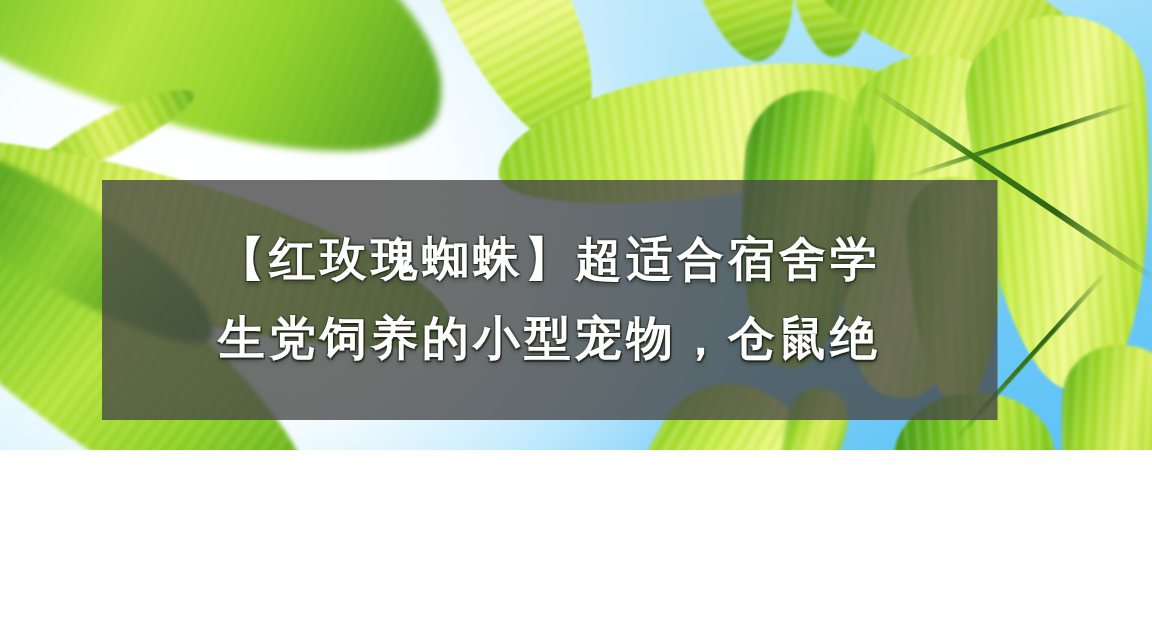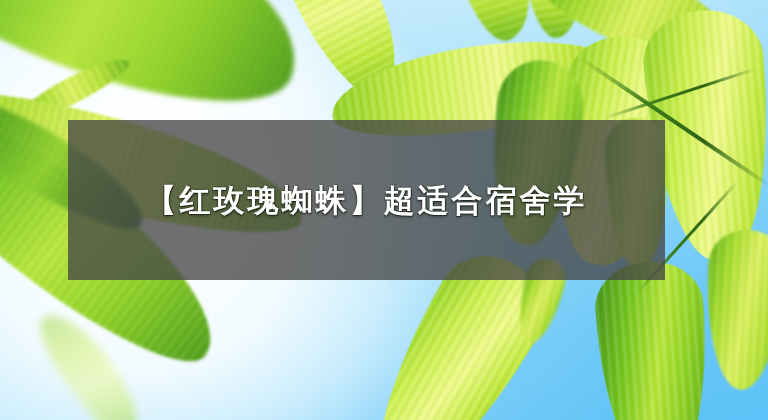--- a/index.html
+++ b/index.html
@@ -8,21 +8,21 @@
     padding: 0;
     background: #ffffff;
   }
   body {
     font-family: "DejaVu Sans", "Liberation Sans", sans-serif;
   }
 
   #banner {
     position: relative;
     width: 768px;
-    height: 420px;
+    height: 300px;
     overflow: hidden;
     background: #7ecdf8;
   }
 
   
   .sky {
     position: absolute;
     inset: 0;
     background:
       radial-gradient(ellipse 520px 420px at 18% 60%, #ffffff 0%, #f2fbff 28%, rgba(226,246,255,0.75) 48%, rgba(160,220,250,0.25) 72%, rgba(109,200,247,0) 100%),
@@ -271,15 +271,16 @@
   <div class="leaf lf-green  leaf-b2"></div>
   <div class="leaf lf-lime   leaf-b3"></div>
   <div class="leaf lf-lime   leaf-b4"></div>
 
   <div class="stem stem-1"></div>
   <div class="stem stem-2"></div>
   <div class="stem stem-3"></div>
 
   <div class="caption-panel">
     <div class="caption-line">【红玫瑰蜘蛛】超适合宿舍学</div>
+    <div class="caption-line">生党饲养的小型宠物，仓鼠绝</div>
   </div>
 
 </div>
 
 </body></html>

